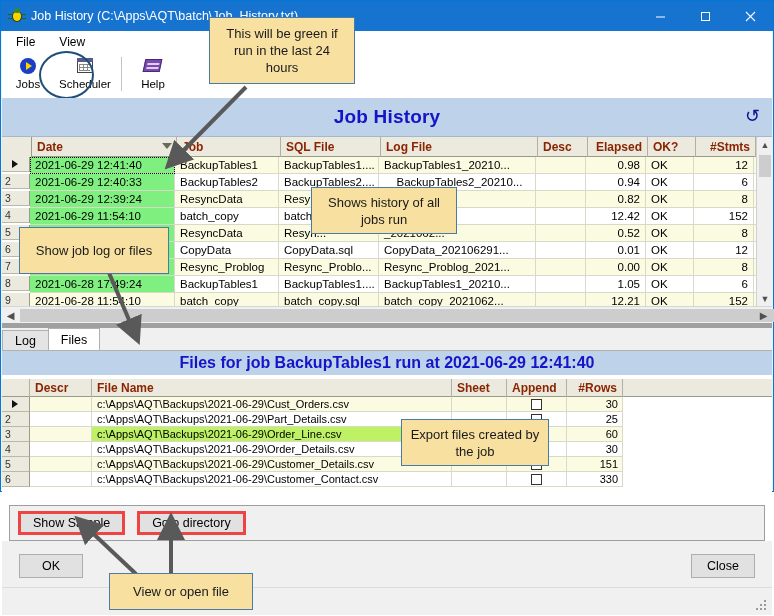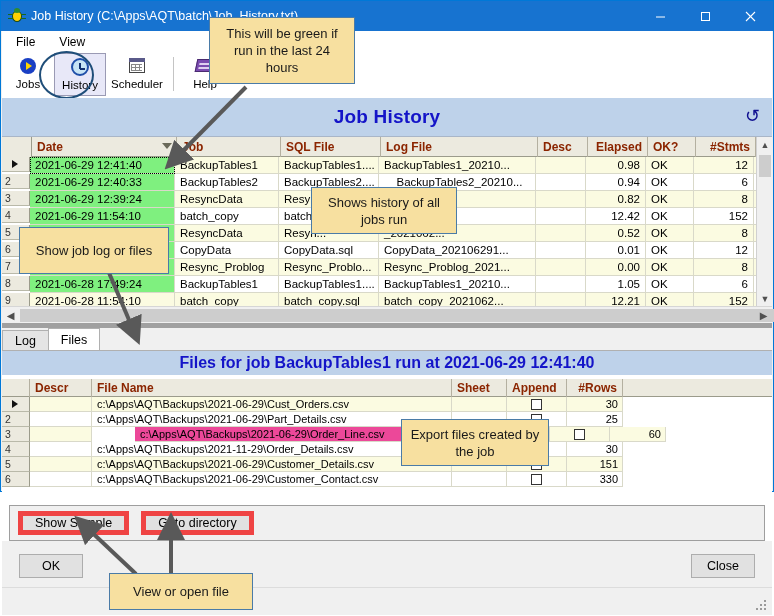--- a/index.html
+++ b/index.html
@@ -272,21 +272,21 @@
   }
   .chk { width: 11px; height: 11px; border: 1px solid #333; background: #fff; }
 
   
   .actionbar {
     position: absolute; left: 8px; top: 504px; width: 756px; height: 36px;
     background: #f0f0f0; border: 1px solid #9e9e9e;
     display: flex; align-items: center; padding-left: 8px;
   }
   .btn {
-    background: #e1e1e1; border: 5px solid #ef4444; color: #000;
+    background: #e1e1e1; border: 3px solid #ef4444; color: #000;
     font-size: 12.5px; height: 24px; padding: 6px 12px; margin-right: 12px;
     display: flex; align-items: center; justify-content: center;
     font-family: "Liberation Sans", sans-serif;
   }
 
   
   .footer {
     position: absolute; left: 1px; top: 540px; width: 770px; height: 46px;
     background: #f0f0f0;
   }
@@ -368,26 +368,20 @@
     <div class="menu-item">View</div>
   </div>
 
   <div class="toolbar">
     <div class="tb-btn">
       <div class="tb-icon">
           <div class="ic-jobs"></div>
         </div>
       <div class="tb-label">Jobs</div>
     </div>
-    <div class="tb-btn active">
-      <div class="tb-icon">
-          <div class="ic-clock"></div>
-        </div>
-      <div class="tb-label">History</div>
-    </div>
     <div class="tb-btn" style="width:62px;">
       <div class="tb-icon">
           <div class="ic-cal"></div>
         </div>
       <div class="tb-label">Scheduler</div>
     </div>
     <div class="tb-sep"></div>
     <div class="tb-btn">
       <div class="tb-icon">
           <div class="ic-book"></div>
@@ -582,31 +576,31 @@
           <div class="f-cell" style="flex: 0 0 360px; width: 360px; background: rgb(255, 255, 255);">c:\Apps\AQT\Backups\2021-06-29\Part_Details.csv</div>
           <div class="f-cell" style="flex: 0 0 55px; width: 55px; background: rgb(255, 255, 255);"></div>
           <div class="f-cell center" style="flex: 0 0 60px; width: 60px; background: rgb(255, 255, 255);">
             <span class="chk"></span>
           </div>
           <div class="f-cell num" style="flex: 0 0 56px; width: 56px; background: rgb(255, 255, 255);">25</div>
         </div>
         <div class="fgrid-row">
           <div class="f-rowhdr">3</div>
           <div class="f-cell" style="flex: 0 0 62px; width: 62px; background: rgb(251, 251, 225);"></div>
-          <div class="f-cell" style="flex: 0 0 360px; width: 360px; background: #ec4899; margin-left: 43px;">c:\Apps\AQT\Backups\2021-06-29\Order_Line.csv</div>
+          <div class="f-cell" style="flex: 0 0 360px; width: 360px; background: #bef264;">c:\Apps\AQT\Backups\2021-06-29\Order_Line.csv</div>
           <div class="f-cell" style="flex: 0 0 55px; width: 55px; background: rgb(251, 251, 225);"></div>
           <div class="f-cell center" style="flex: 0 0 60px; width: 60px; background: rgb(251, 251, 225);">
             <span class="chk"></span>
           </div>
           <div class="f-cell num" style="flex: 0 0 56px; width: 56px; background: rgb(251, 251, 225);">60</div>
         </div>
         <div class="fgrid-row">
           <div class="f-rowhdr">4</div>
           <div class="f-cell" style="flex: 0 0 62px; width: 62px; background: rgb(255, 255, 255);"></div>
-          <div class="f-cell" style="flex: 0 0 360px; width: 360px; background: rgb(255, 255, 255);">c:\Apps\AQT\Backups\2021-11-29\Order_Details.csv</div>
+          <div class="f-cell" style="flex: 0 0 360px; width: 360px; background: rgb(255, 255, 255);">c:\Apps\AQT\Backups\2021-06-29\Order_Details.csv</div>
           <div class="f-cell" style="flex: 0 0 55px; width: 55px; background: rgb(255, 255, 255);"></div>
           <div class="f-cell center" style="flex: 0 0 60px; width: 60px; background: rgb(255, 255, 255);">
             <span class="chk"></span>
           </div>
           <div class="f-cell num" style="flex: 0 0 56px; width: 56px; background: rgb(255, 255, 255);">30</div>
         </div>
         <div class="fgrid-row">
           <div class="f-rowhdr">5</div>
           <div class="f-cell" style="flex: 0 0 62px; width: 62px; background: rgb(251, 251, 225);"></div>
           <div class="f-cell" style="flex: 0 0 360px; width: 360px; background: rgb(251, 251, 225);">c:\Apps\AQT\Backups\2021-06-29\Customer_Details.csv</div>

